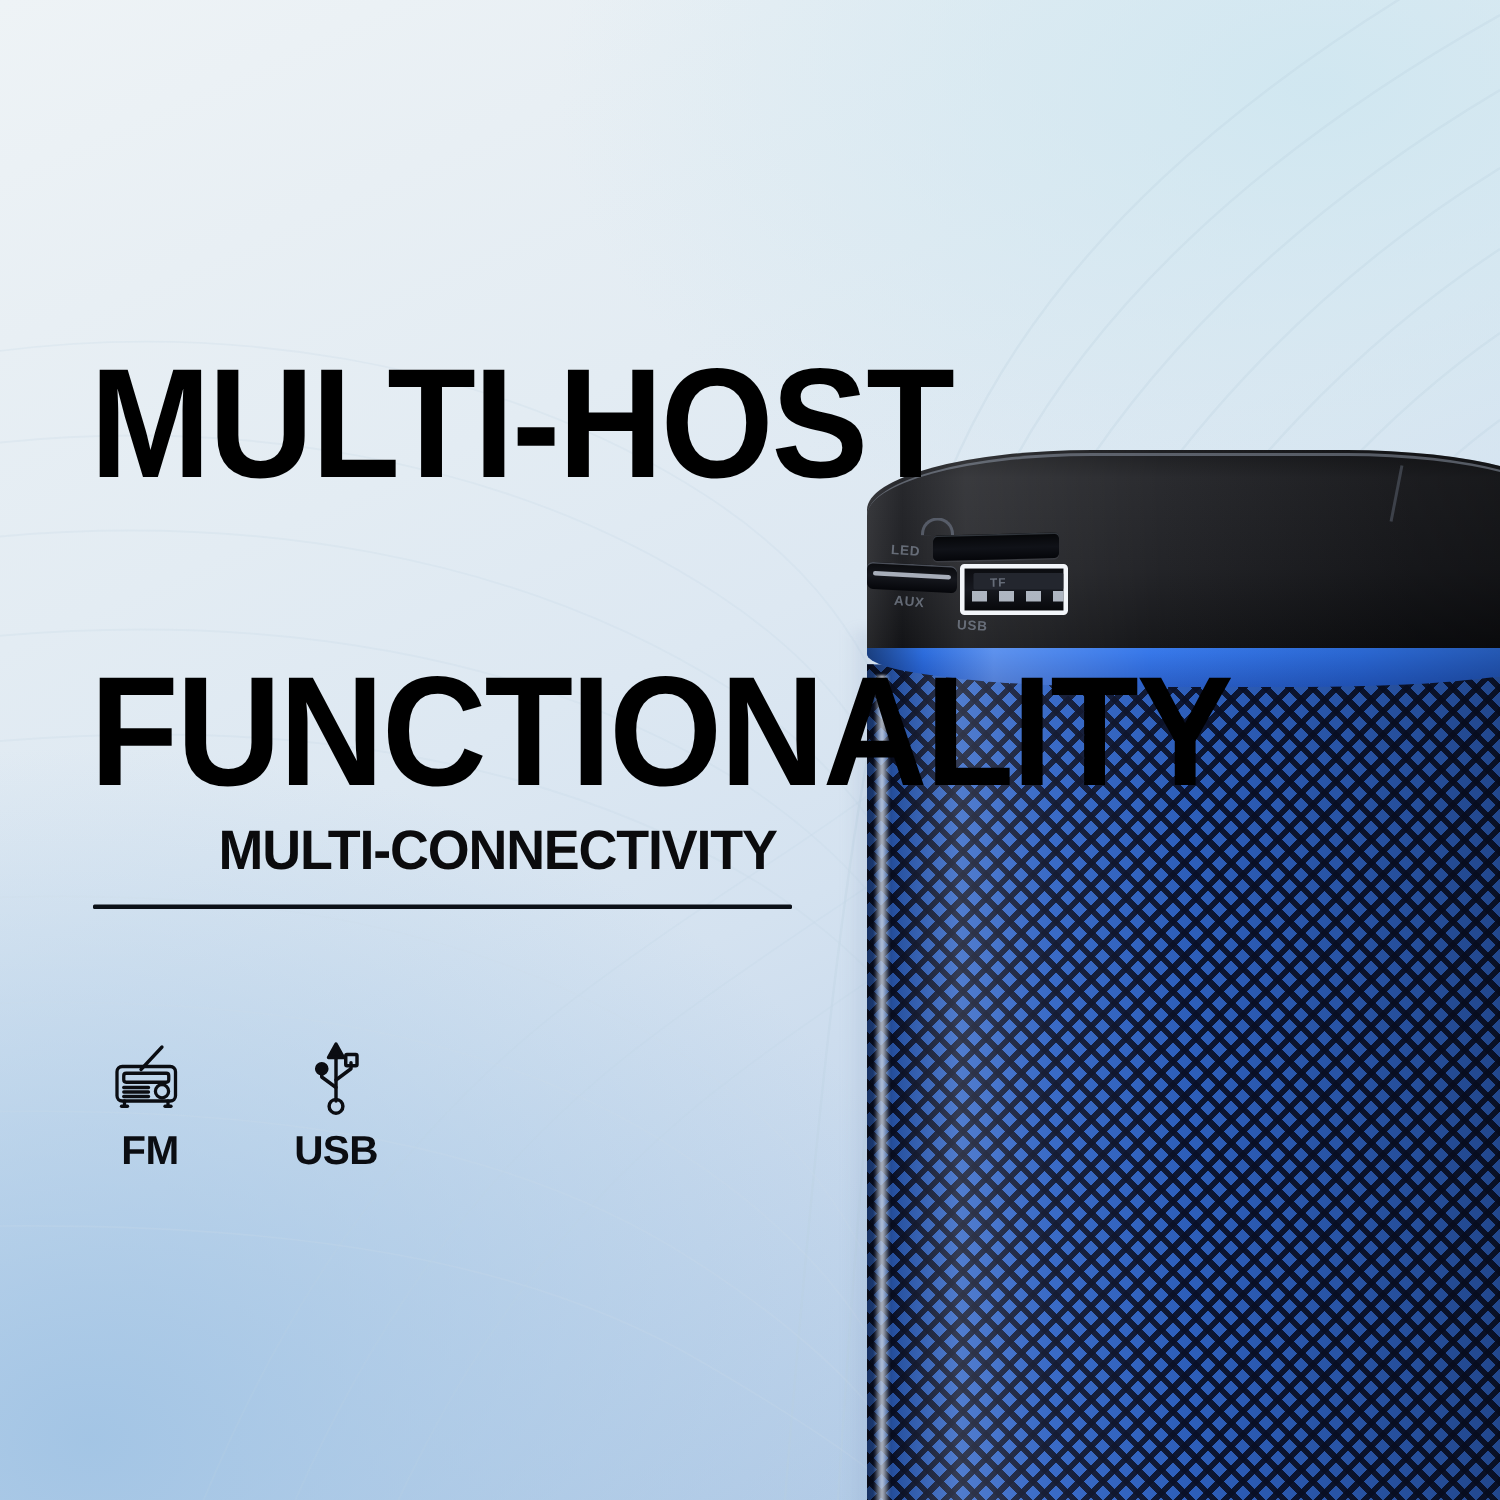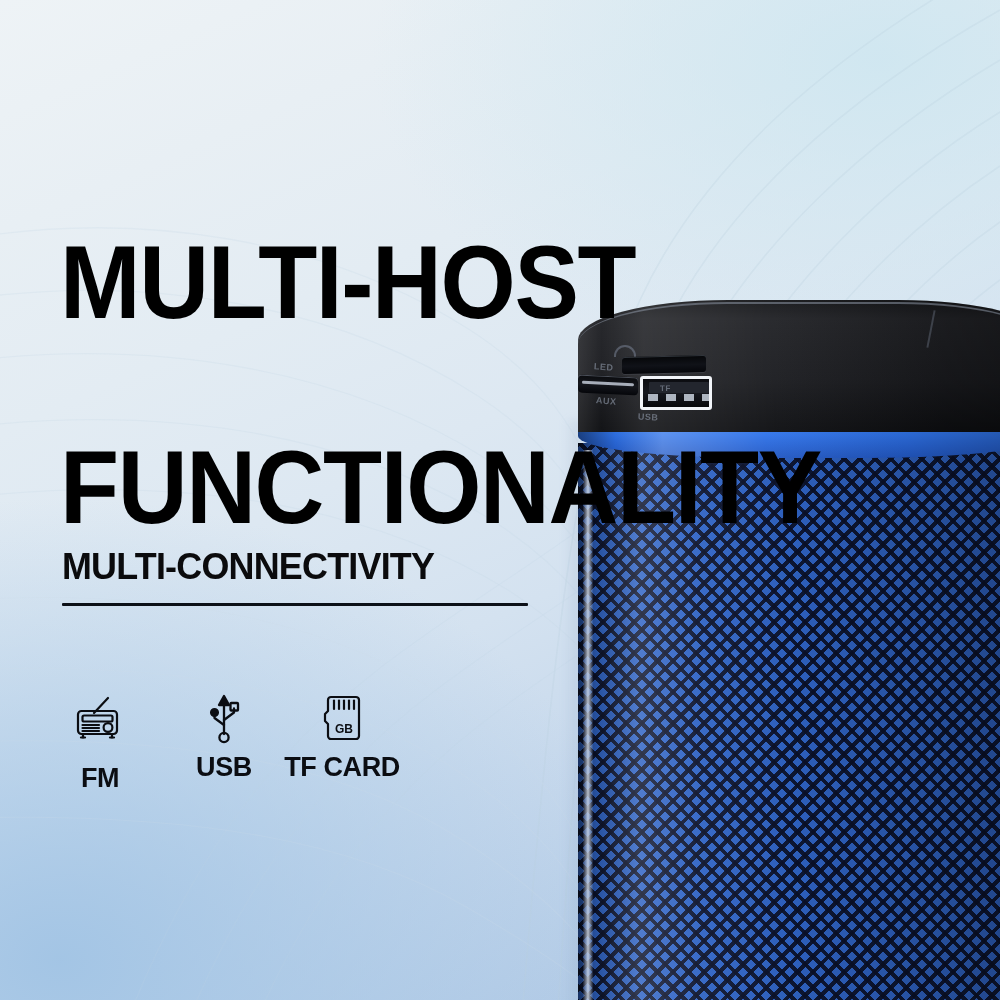--- a/index.html
+++ b/index.html
@@ -55,20 +55,21 @@
     text-rendering: geometricPrecision;
   }
   .headline .hl-line { display: block; }
 
   
   .subblock {
     position: absolute;
     left: 62px;
     top: 548px;
     width: 470px;
+    text-align: right;
   }
   .sub-title {
     font-size: 37px;
     font-weight: 700;
     letter-spacing: -0.8px;
     color: #0b0b0d;
     line-height: 1.0;
     transform: scaleX(0.97);
     transform-origin: left top;
     white-space: nowrap;
@@ -97,21 +98,21 @@
     width: 500px;
     display: flex;
     align-items: flex-start;
   }
   .mode {
     display: flex;
     flex-direction: column;
     align-items: center;
     width: 76px;
   }
-  .mode.m-fm    { margin-left: 0px; gap: 11px;  }
+  .mode.m-fm    { margin-left: 0px;  }
   .mode.m-bt    { margin-left: 42px; }
   .mode.m-usb   { margin-left: 48px; }
   .mode.m-tf    { margin-left: 42px; }
 
   .mode-ico {
     height: 54px;
     display: flex;
     align-items: center;
     justify-content: center;
   }
@@ -473,32 +474,16 @@
           <circle cx="21" cy="43.5" r="4.6"></circle>
           <path d="M21 26 L31 18.5 L31 14.5"></path>
           <rect x="27.5" y="9" width="7.5" height="7.5" rx="0.8" fill="none"></rect>
           <path d="M21 31 L11.5 24 L11.5 21.5"></path>
           <circle cx="11.5" cy="18.5" r="3.4" fill="#0b0d12"></circle>
         </svg>
       </div>
       <div class="mode-label">USB</div>
     </div>
 
-    <div class="mode m-tf">
-      <div class="mode-ico">
-        <svg width="46" height="50" viewBox="0 0 46 50" fill="none" stroke="#0b0d12" stroke-width="2.2" stroke-linecap="round" stroke-linejoin="round">
-          <path d="M12 3 L37 3 C38.6 3 40 4.4 40 6 L40 42 C40 43.6 38.6 45 37 45
-                   L12 45 C10.4 45 9 43.6 9 42 L9 30 L6 27 L6 20 L9 17 L9 6
-                   C9 4.4 10.4 3 12 3 Z"></path>
-          <line x1="15" y1="6.5" x2="15" y2="15"></line>
-          <line x1="20" y1="6.5" x2="20" y2="15"></line>
-          <line x1="25" y1="6.5" x2="25" y2="15"></line>
-          <line x1="30" y1="6.5" x2="30" y2="15"></line>
-          <line x1="35" y1="6.5" x2="35" y2="15"></line>
-          <text x="25" y="39" font-family="Liberation Sans, sans-serif" font-size="12" font-weight="700" fill="#0b0d12" stroke="none" text-anchor="middle">GB</text>
-        </svg>
-      </div>
-      <div class="mode-label">TF CARD</div>
-    </div>
 
   </div>
 
 </div>
 
 </body></html>

